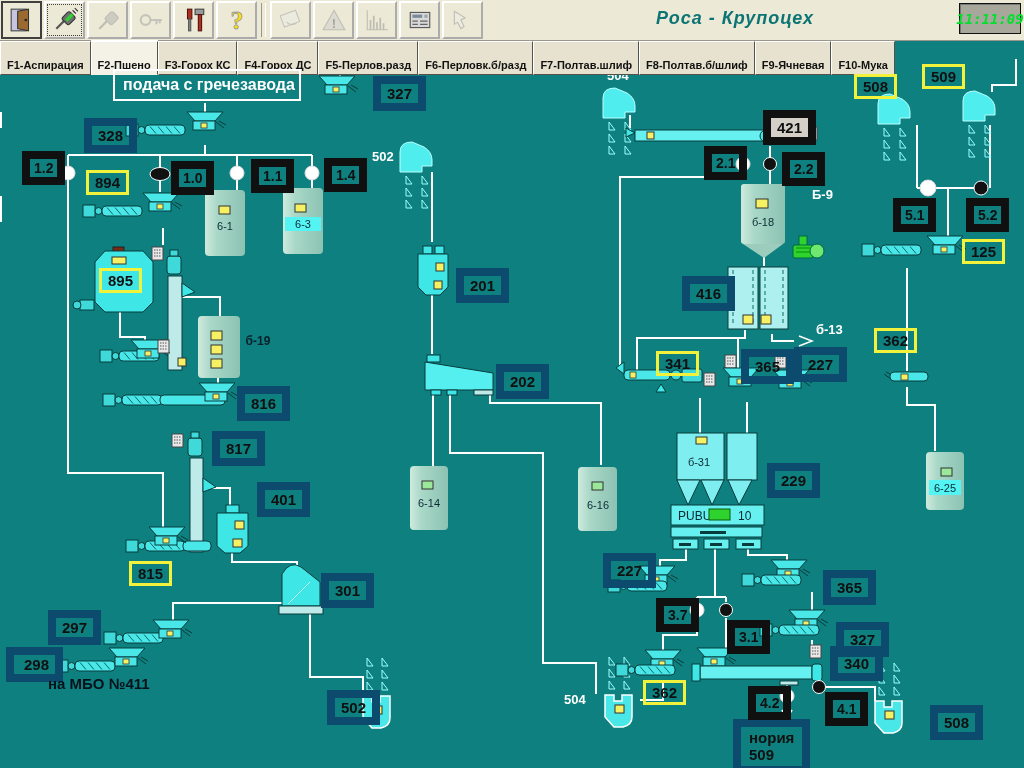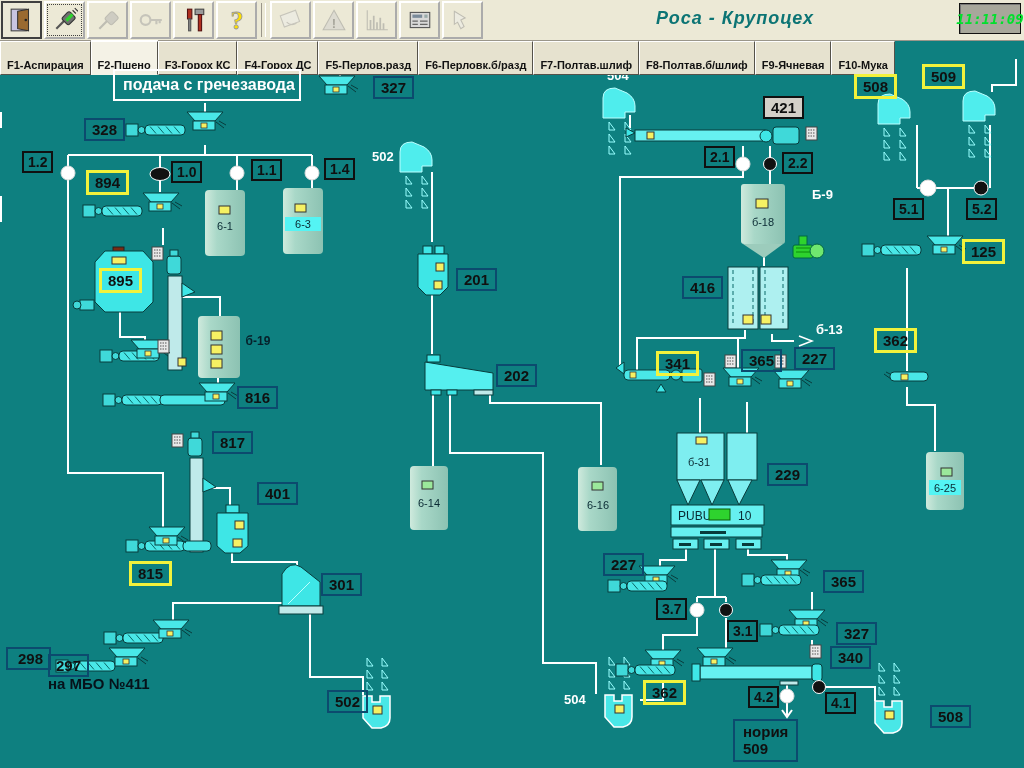--- a/index.html
+++ b/index.html
@@ -21,21 +21,21 @@
          border:1px solid #111;box-shadow:inset 1px 1px 0 #777;
          font-family:"DejaVu Sans Mono",monospace;font-style:italic;font-weight:bold;
          font-size:14px;color:#00e02c;display:flex;align-items:center;justify-content:center;}
   
   #tabbar{position:absolute;left:0;top:41px;width:1024px;height:17px;background:#0e8080;display:flex;}
   .tab{height:15px;padding:17px 6px 0 6px;background:#e6e2cf;border-left:1px solid #fff;
        border-top:1px solid #fff;border-right:1px solid #55524a;border-bottom:1px solid #55524a;
        font-size:11px;font-weight:bold;color:#111;white-space:nowrap;cursor:default;}
   .tab.active{background:#f4f2e6;border-bottom:1px solid #f4f2e6;box-shadow:0 -1px 0 #fff;}
   
-  .lb{position:absolute;border:2px solid #0c4a6e;color:#101010;font-weight:bold;font-size:15px;
+  .lb{position:absolute;border:8px solid #0c4a6e;color:#101010;font-weight:bold;font-size:15px;
       padding:1px 6px;line-height:1.15;background:transparent;white-space:nowrap;}
   .lb.thick{border-width:3px;border-color:#f2f23c;}
   .lb.kb{border-color:#101010;font-size:14px;padding:1px 4px;}
   .lb.gb{border-color:#101010;background:#d4d0c8;}
   .note{position:absolute;border:2px solid #fff;color:#fff;font-size:16px;font-weight:bold;
         text-align:center;padding:5px 8px;white-space:nowrap;}
   .ktxt{position:absolute;color:#06121a;font-size:15px;font-weight:bold;white-space:nowrap;}
   #scheme{position:absolute;left:0;top:0;}
 </style>
 </head>
@@ -463,35 +463,35 @@
 
   <div class="lb" style="left:373px;top:76px;">327</div>
   <div class="lb" style="left:84px;top:118px;">328</div>
   <div class="lb thick" style="left:86px;top:170px;">894</div>
   <div class="lb thick" style="left:99px;top:268px;">895</div>
   <div class="lb" style="left:237px;top:386px;">816</div>
   <div class="lb" style="left:212px;top:431px;">817</div>
   <div class="lb" style="left:257px;top:482px;">401</div>
   <div class="lb thick" style="left:129px;top:561px;">815</div>
   <div class="lb" style="left:321px;top:573px;">301</div>
-  <div class="lb" style="left:48px;top:610px;margin-top:44px;">297</div>
+  <div class="lb" style="left:48px;top:610px;">297</div>
   <div class="lb" style="left:6px;top:647px;padding-left:10px;">298</div>
   <div class="lb" style="left:327px;top:690px;">502</div>
   <div class="lb" style="left:456px;top:268px;">201</div>
   <div class="lb" style="left:496px;top:364px;">202</div>
   <div class="lb thick" style="left:656px;top:351px;">341</div>
   <div class="lb" style="left:682px;top:276px;">416</div>
   <div class="lb" style="left:741px;top:349px;">365</div>
   <div class="lb" style="left:794px;top:347px;">227</div>
   <div class="lb thick" style="left:874px;top:328px;">362</div>
   <div class="lb" style="left:767px;top:463px;">229</div>
   <div class="lb thick" style="left:962px;top:239px;">125</div>
   <div class="lb thick" style="left:854px;top:74px;">508</div>
   <div class="lb thick" style="left:922px;top:64px;">509</div>
-  <div class="lb gb" style="left:763px;top:96px;text-align:right;">421</div>
+  <div class="lb gb" style="left:763px;top:110px;text-align:right;">421</div>
   <div class="lb" style="left:603px;top:553px;">227</div>
   <div class="lb" style="left:823px;top:570px;">365</div>
   <div class="lb" style="left:836px;top:622px;">327</div>
   <div class="lb" style="left:830px;top:646px;">340</div>
   <div class="lb thick" style="left:643px;top:680px;">362</div>
   <div class="lb" style="left:930px;top:705px;">508</div>
 
   <div class="lb" style="left:733px;top:719px;padding:2px 8px;">
     <div>нория</div>
     <div>509</div>

